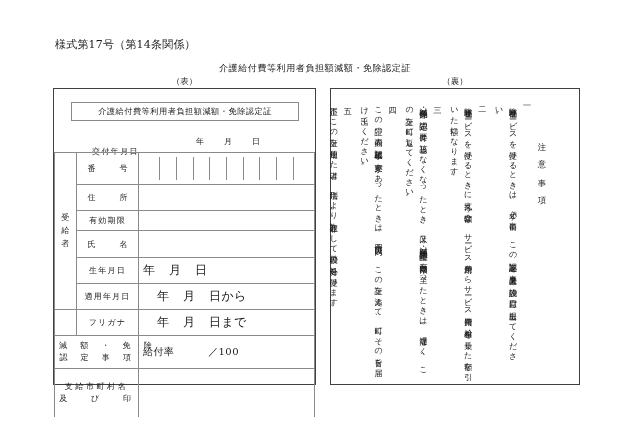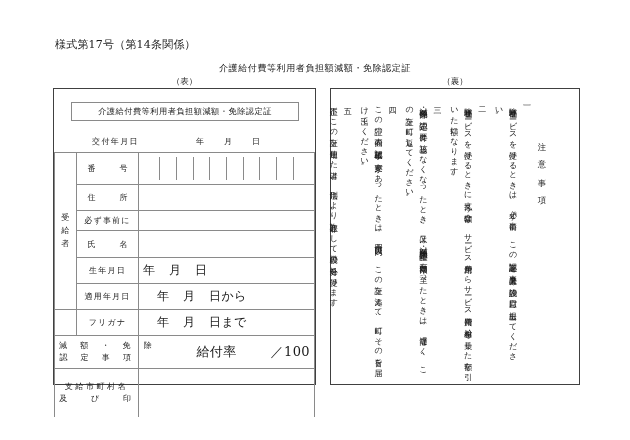--- a/index.html
+++ b/index.html
@@ -77,21 +77,21 @@
     position: absolute;
     left: 0;
     top: 44px;
     width: 100%;
     height: 18px;
     font-size: 8px;
   }
   #issue-date-label {
     position: absolute;
     left: 38px;
-    top: 3px;
+    top: 13px;
     letter-spacing: 1.4px;
     white-space: nowrap;
   }
   .ymd {
     position: absolute;
     top: 3px;
     letter-spacing: 0.5px;
     white-space: nowrap;
   }
   #issue-y { left: 142px; }
@@ -161,22 +161,22 @@
   .two-line-label {
     text-align: center;
     font-size: 8px;
     line-height: 1.5;
     letter-spacing: 2.6px;
     padding-left: 2.6px;
     white-space: nowrap;
     margin-top: 48px;
   }
   #benefit-value {
-    font-size: 13px;
-    text-align: right;
+    font-size: 10px;
+    text-align: left;
     letter-spacing: 0.4px;
     white-space: nowrap;
   }
   #benefit-value .rate-label { margin-right: 34px; }
 
   
   #notes-wrap {
     position: absolute;
     right: 14px;
     top: 12px;
@@ -273,21 +273,21 @@
           </table>
         </td>
       </tr>
 
       <tr style="height:26px">
         <td class="row-label">住　　　所</td>
         <td class="outer-r"></td>
       </tr>
 
       <tr style="height:15px">
-        <td class="row-label lbl-tight">必ず事前に</td>
+        <td class="row-label lbl-tight">有効期限</td>
         <td class="outer-r"></td>
       </tr>
 
       <tr style="height:27px">
         <td class="row-label">氏　　　名</td>
         <td class="outer-r"></td>
       </tr>
 
       <tr style="height:18px">
         <td class="row-label lbl-tight">生年月日</td>

